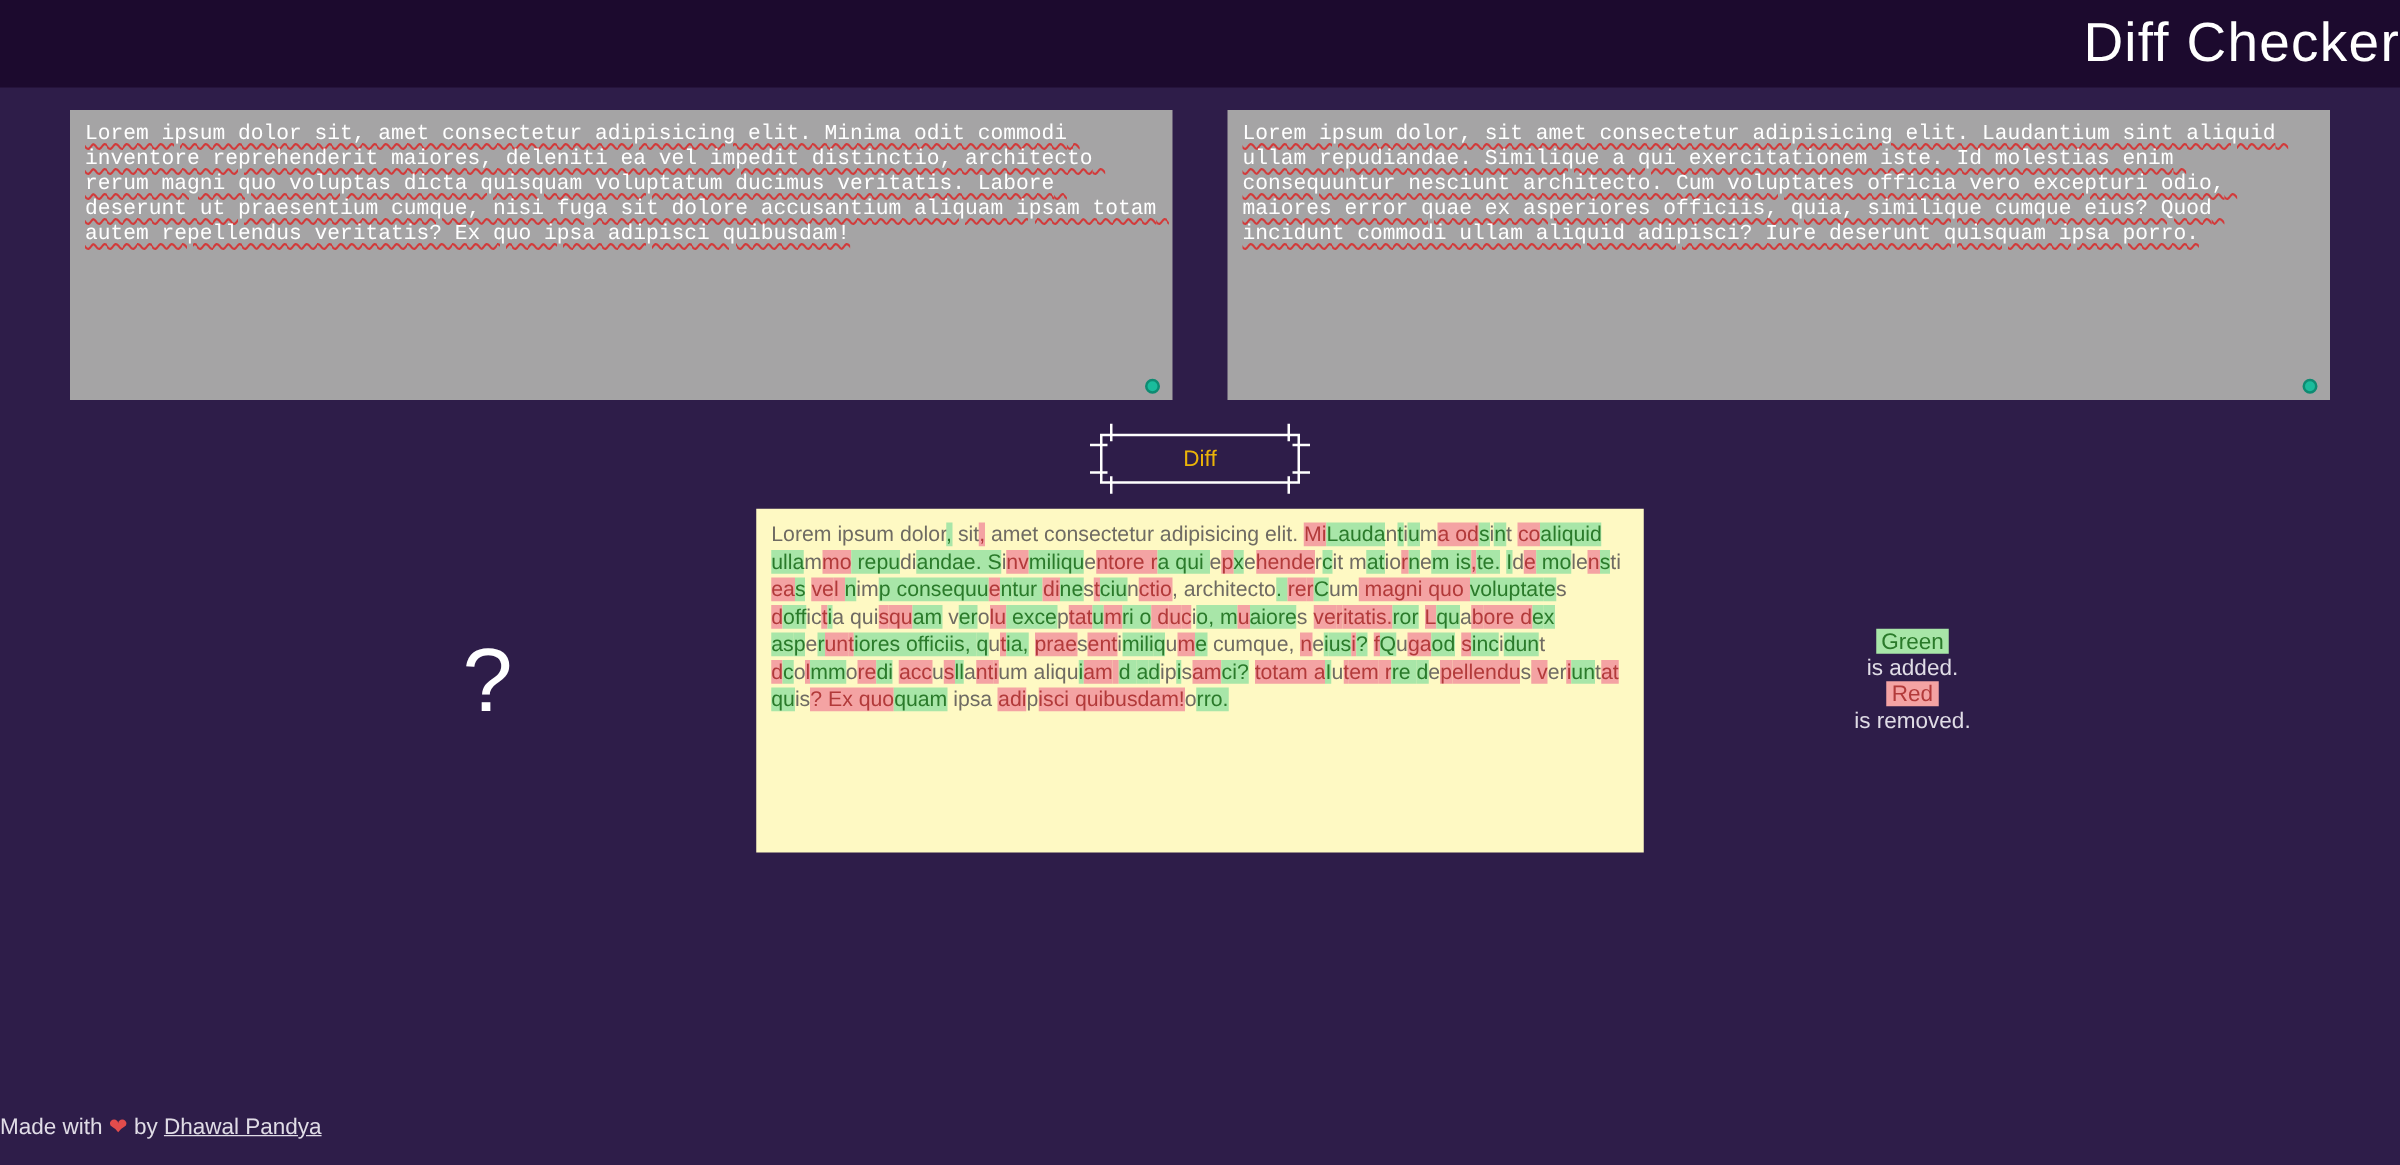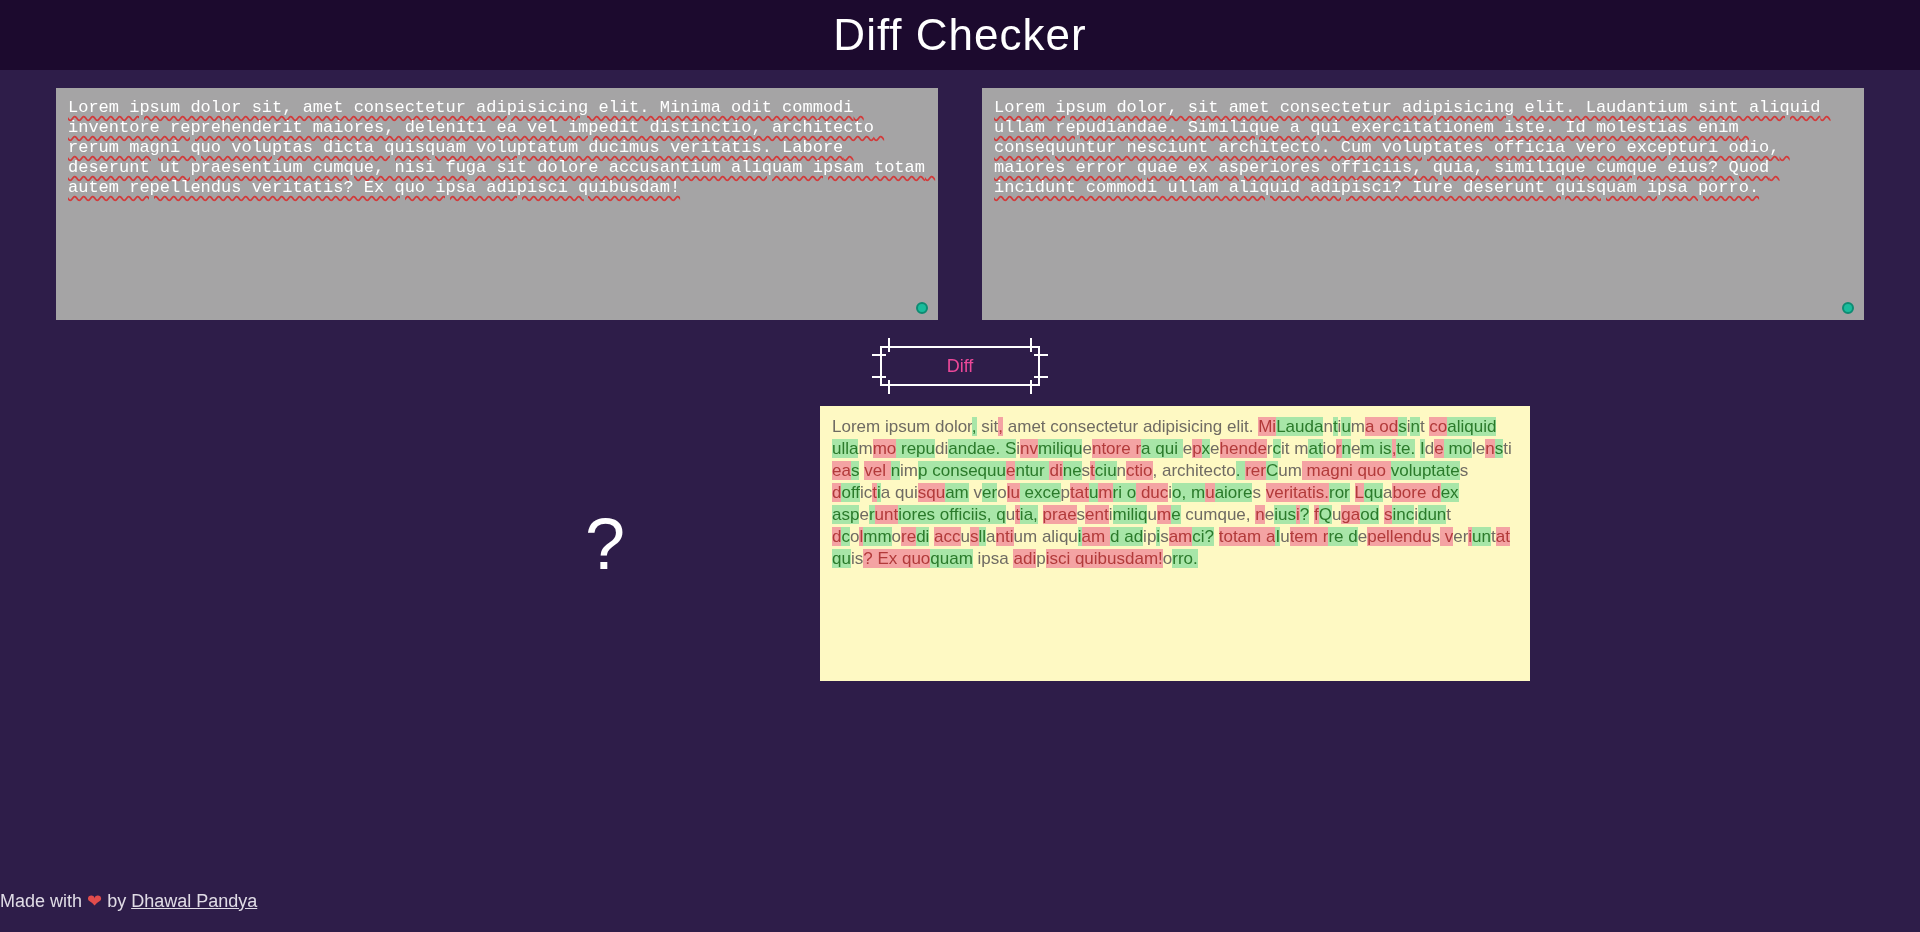--- a/index.html
+++ b/index.html
@@ -1,25 +1,25 @@
 <!DOCTYPE html>
 <html><head>
 <meta charset="utf-8">
 <style>
 * { margin:0; padding:0; box-sizing:border-box; }
 html,body { width:1920px; height:932px; background:#2e1d49; font-family:"Segoe UI",Arial,sans-serif; color:#fff; overflow:hidden; }
-.header { background:#1c0a2e; height:70px; display:flex; align-items:center; justify-content:center; }
+.header { background:#1c0a2e; height:70px; display:flex; align-items:center; justify-content:flex-end; }
 .header h1 { font-weight:300; font-size:44px; letter-spacing:1px; }
 .inputs { display:flex; gap:44px; padding:18px 56px 0 56px; }
 .ta-wrap { position:relative; flex:1; }
 textarea.inp { width:100%; height:232px; background:#a5a4a5; border:none; resize:none; padding:10px 12px; font-family:Consolas,"Courier New",monospace; font-size:17px; line-height:20px; color:#fff; text-decoration:underline wavy #d23b3b; text-underline-offset:3px; outline:none; }
 textarea.inp::selection { background:#4a4a4a; }
 .grammarly-dot { position:absolute; right:10px; bottom:10px; width:12px; height:12px; border-radius:50%; background:#1abc9c; border:2px solid #0e8b72; }
 .diff-btn-row { display:flex; justify-content:center; margin-top:22px; }
-.diff-btn { position:relative; width:160px; height:40px; background:transparent; border:2px solid #fff; color:#ec4899; font-size:18px; font-family:inherit; cursor:pointer; }
+.diff-btn { position:relative; width:160px; height:40px; background:transparent; border:2px solid #fff; color:#eab308; font-size:18px; font-family:inherit; cursor:pointer; }
 .diff-btn::before, .diff-btn::after { content:""; position:absolute; background:#fff; }
 .diff-btn::before { left:-8px; right:-8px; top:8px; bottom:8px; border-top:2px solid #fff; border-bottom:2px solid #fff; background:transparent; pointer-events:none; display:none;}
 .corner { position:absolute; width:14px; height:2px; background:#fff; }
 .cornerv { position:absolute; width:2px; height:14px; background:#fff; }
 .results { display:flex; align-items:flex-start; justify-content:center; gap:0; margin-top:20px; }
 .help-col { width:430px; display:flex; align-items:center; justify-content:center; height:275px;}
 .help-q { font-size:72px; font-weight:300; font-family:"Segoe UI",Arial,sans-serif;}
 .diff-out { width:710px; height:275px; background:#fef9c3; padding:10px 12px; font-size:17px; line-height:22px; color:#6f6b63; overflow:hidden; word-wrap:break-word; }
 .diff-out .a { background:#a8e6a8; color:#2a7a2a; }
 .diff-out .r { background:#f4a3a3; color:#b23a3a; }
@@ -56,17 +56,23 @@
     <span class="cornerv" style="top:-10px;left:6px"></span><span class="cornerv" style="top:-10px;right:6px"></span>
     <span class="cornerv" style="bottom:-10px;left:6px"></span><span class="cornerv" style="bottom:-10px;right:6px"></span>
   </button>
 </div>
 
 <div class="results">
   <div class="help-col">
     <span class="help-q">?</span>
   </div>
   <div class="diff-out" id="diff-out"><span>Lorem ipsum dolor</span><span class="a">,</span><span> sit</span><span class="r">,</span><span> amet consectetur adipisicing elit. </span><span class="r">Mi</span><span class="a">Lauda</span><span>n</span><span class="a">t</span><span>i</span><span class="a">u</span><span>m</span><span class="r">a od</span><span class="a">s</span><span>i</span><span class="a">n</span><span>t </span><span class="r">co</span><span class="a">aliquid ulla</span><span>m</span><span class="r">mo</span><span class="a"> repu</span><span>di</span><span class="a">andae. S</span><span>i</span><span class="r">nv</span><span class="a">miliqu</span><span>e</span><span class="r">ntore r</span><span class="a">a qui </span><span>e</span><span class="r">p</span><span class="a">x</span><span>e</span><span class="r">hende</span><span>r</span><span class="a">c</span><span>it m</span><span class="a">at</span><span>io</span><span class="r">r</span><span class="a">n</span><span>e</span><span class="a">m is</span><span class="r">,</span><span class="a">te.</span><span> </span><span class="a">I</span><span>d</span><span class="r">e</span><span class="a"> mo</span><span>le</span><span class="r">n</span><span class="a">s</span><span>ti</span><span class="r"> ea</span><span class="a">s</span><span> </span><span class="r">ve</span><span class="r">l </span><span class="a">n</span><span>im</span><span class="a">p consequu</span><span class="r">e</span><span class="a">n</span><span class="a">tur </span><span class="r">di</span><span class="a">ne</span><span>s</span><span class="r">t</span><span class="a">ci</span><span class="a">u</span><span>n</span><span class="r">ct</span><span class="r">io</span><span>, architect</span><span>o</span><span class="a">. </span><span class="r">re</span><span class="r">r</span><span class="a">C</span><span>um</span><span class="r"> magni quo </span><span class="a">voluptat</span><span class="a">e</span><span>s </span><span class="r">d</span><span class="a">off</span><span>ic</span><span class="r">t</span><span class="a">i</span><span>a qui</span><span class="r">s</span><span class="r">qu</span><span class="a">am</span><span> v</span><span class="a">e</span><span class="a">r</span><span>o</span><span class="r">lu</span><span class="a"> exce</span><span>p</span><span class="r">t</span><span class="r">at</span><span class="a">u</span><span class="r">m</span><span class="a">ri o</span><span class="r"> d</span><span class="r">u</span><span class="r">c</span><span>i</span><span class="a">o, m</span><span class="r">u</span><span class="a">aiore</span><span>s </span><span class="r">ve</span><span class="r">r</span><span class="r">itatis.</span><span class="a">ror</span><span> </span><span class="r">L</span><span class="a">qu</span><span>a</span><span class="r">b</span><span class="r">o</span><span class="r">re </span><span class="r">d</span><span class="a">e</span><span class="a">x as</span><span class="a">p</span><span>e</span><span class="a">r</span><span class="r">un</span><span class="r">t</span><span class="a">iores officiis, </span><span class="a">q</span><span>u</span><span class="r">t</span><span class="a">ia,</span><span> </span><span class="r">prae</span><span>s</span><span class="r">ent</span><span>i</span><span class="a">mili</span><span class="a">q</span><span>u</span><span class="r">m</span><span class="a">e</span><span> cumque, </span><span class="r">n</span><span>e</span><span class="a">i</span><span class="a">us</span><span class="r">i</span><span class="a">?</span><span> </span><span class="r">f</span><span class="a">Q</span><span>u</span><span class="r">ga</span><span class="a">od</span><span> </span><span class="r">s</span><span class="a">inc</span><span>i</span><span class="a">dun</span><span>t </span><span class="r">d</span><span class="a">c</span><span>o</span><span class="r">l</span><span class="a">mm</span><span>o</span><span class="r">re</span><span class="a">di</span><span> </span><span class="r">acc</span><span>u</span><span class="r">s</span><span class="a">ll</span><span>a</span><span class="r">nt</span><span class="r">i</span><span>um aliqu</span><span class="a">i</span><span class="r">am</span><span class="r"> </span><span class="a">d</span><span class="a"> </span><span class="a">a</span><span class="a">d</span><span>i</span><span>p</span><span class="a">i</span><span>s</span><span class="r">am</span><span class="a">ci?</span><span> </span><span class="r">totam a</span><span class="a">I</span><span>u</span><span class="r">t</span><span class="r">em</span><span class="r"> r</span><span class="a">re </span><span class="a">d</span><span>e</span><span class="r">p</span><span class="r">ellendu</span><span>s</span><span class="r"> v</span><span>er</span><span class="r">i</span><span class="a">un</span><span>t</span><span class="r">at</span><span class="a"> qu</span><span>is</span><span class="r">? Ex quo</span><span class="a">quam</span><span> ipsa </span><span class="r">adi</span><span>p</span><span class="r">isci quibusdam!</span><span>o</span><span class="a">rro.</span></div>
+  <div class="legend-col">
+    <div><span class="a">Green</span></div>
+    <div>is added.</div>
+    <div><span class="r">Red</span></div>
+    <div>is removed.</div>
+  </div>
 </div>
 
 <div class="footer">
   <span>Made with </span><span class="heart">❤</span><span> by </span><a href="#">Dhawal Pandya</a>
 </div>
 
 </body></html>

